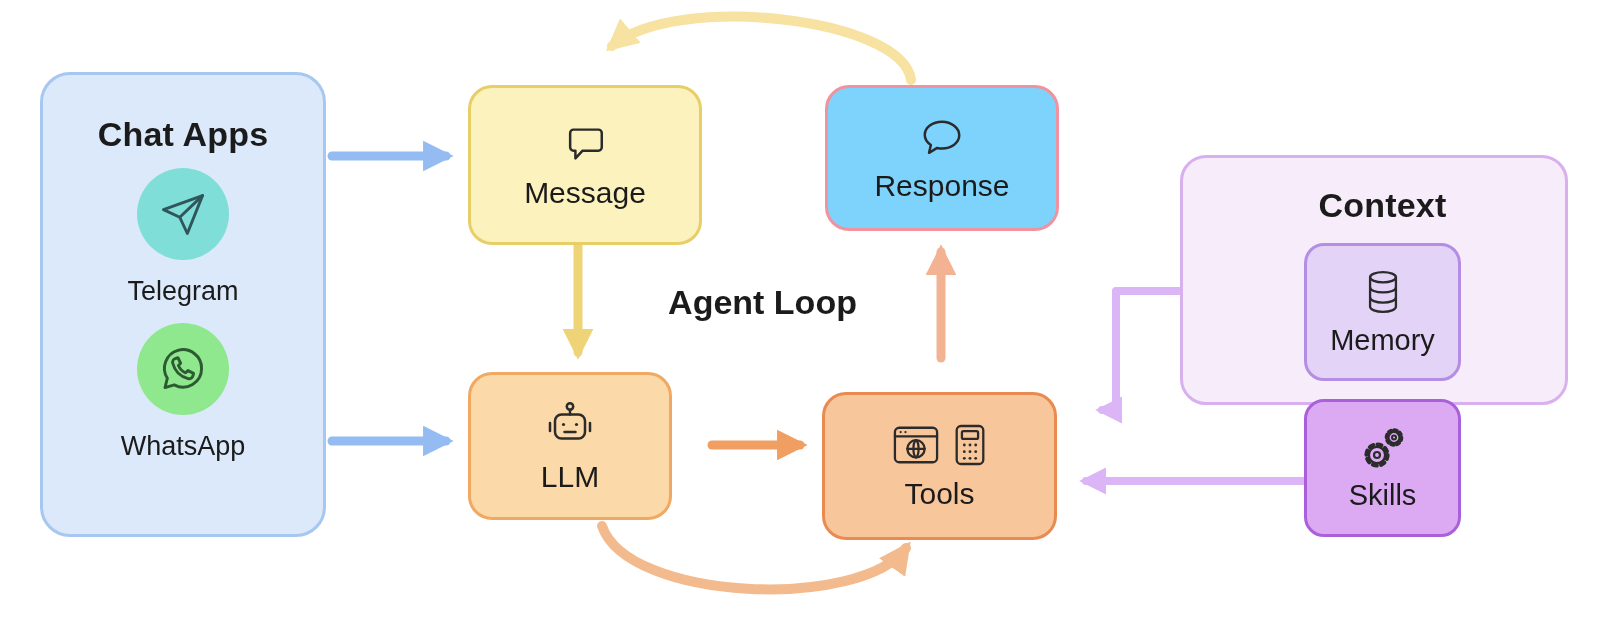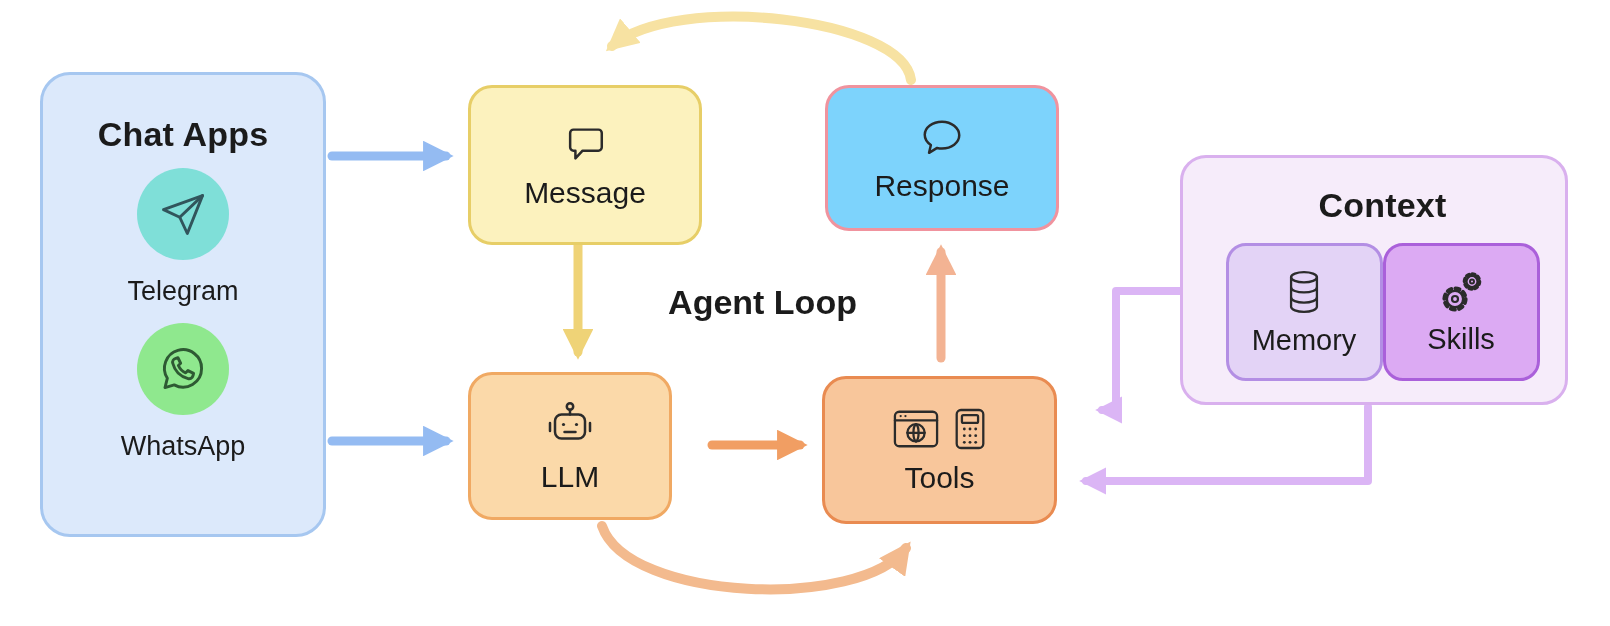--- a/index.html
+++ b/index.html
@@ -23,25 +23,25 @@
                 display:flex; align-items:center; justify-content:center; }
   .app-circle.tg { background:#7fdfd8; }
   .app-circle.wa { background:#8fe88e; }
   .app-label { font-size:27px; }
 
   .node { position:absolute; border:3px solid; border-radius:24px;
           display:flex; flex-direction:column; align-items:center; justify-content:center; gap:5px; }
   .node.message  { left:468px; top:85px;  width:234px; height:160px; background:#fcf2be; border-color:#e7ce67; }
   .node.response { left:825px; top:85px;  width:234px; height:146px; background:#7dd3fc; border-color:#f0939e; }
   .node.llm      { left:468px; top:372px; width:204px; height:148px; background:#fbd9a9; border-color:#f0a963; }
-  .node.tools    { left:822px; top:376px; width:235px; height:148px; background:#f8c69b; border-color:#e98b51; }
+  .node.tools    { left:822px; top:392px; width:235px; height:148px; background:#f8c69b; border-color:#e98b51; }
   .node-label { font-size:30px; }
   .icon-row { display:flex; align-items:center; gap:10px; }
 
-  .context-row { display:flex; flex-direction:row; margin-top:18px; }
+  .context-row { display:flex; flex-direction:column; gap:18px; margin-top:18px; }
   .subnode { border:3px solid; border-radius:20px; width:157px; height:138px;
              display:flex; flex-direction:column; align-items:center; justify-content:center; gap:4px; }
   .subnode.memory { background:#e3d3f6; border-color:#b38ee4; }
   .subnode.skills { background:#dcaaf3; border-color:#aa60da; }
   .sub-label { font-size:29px; }
 
   .loop-label { position:absolute; left:640px; top:283px; width:245px; text-align:center;
                 font-size:34px; font-weight:600; }
 </style>
 </head>

